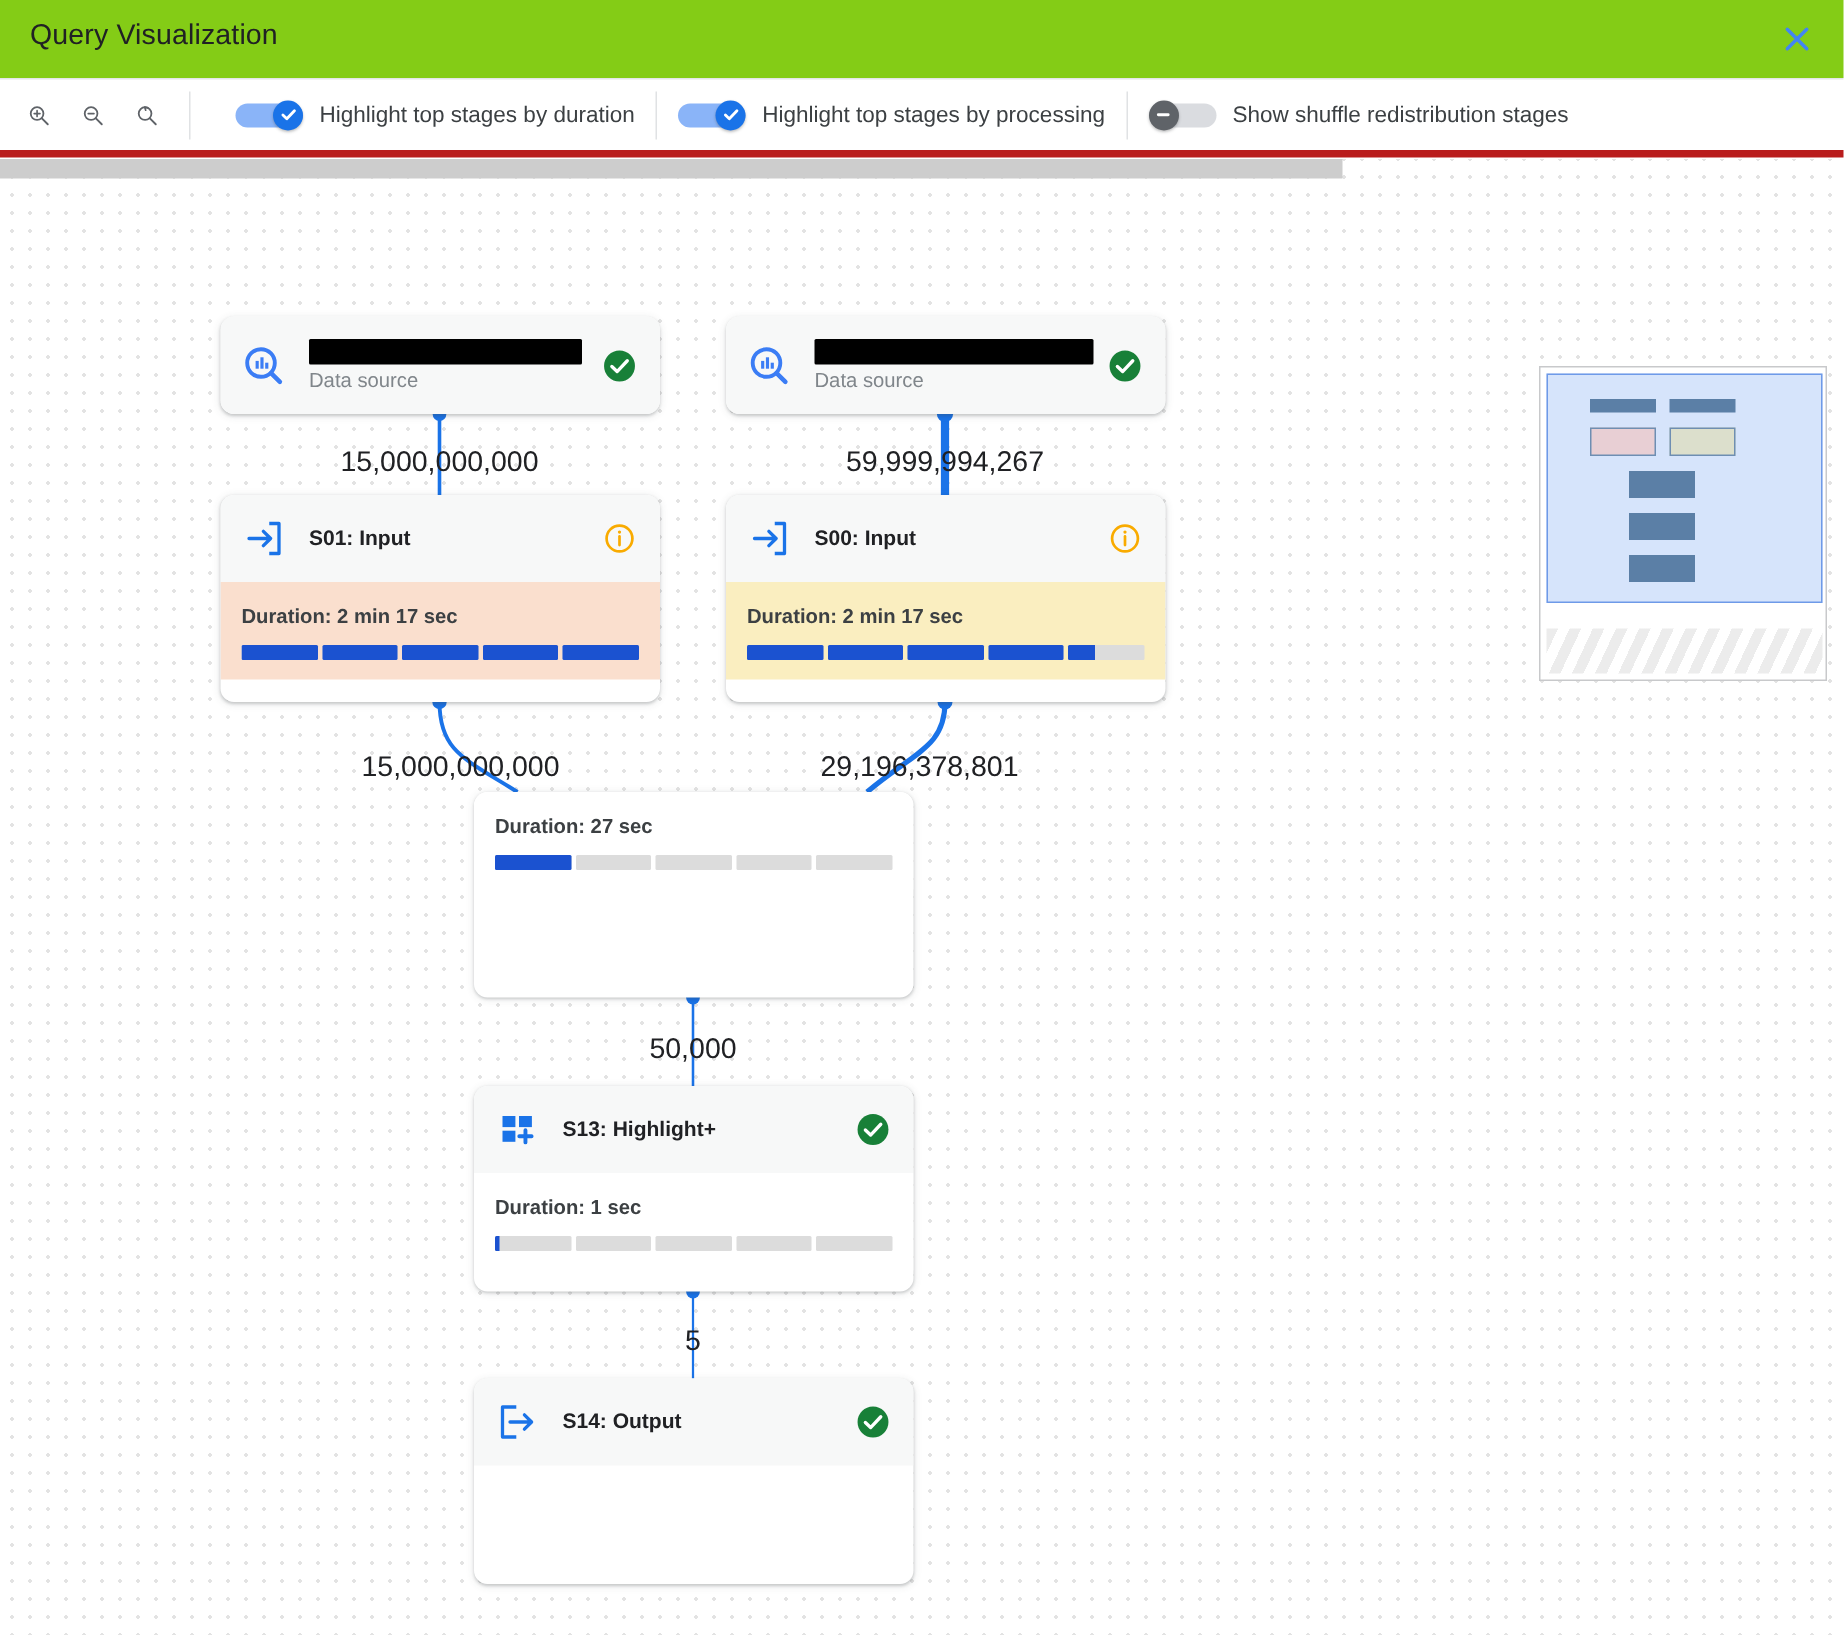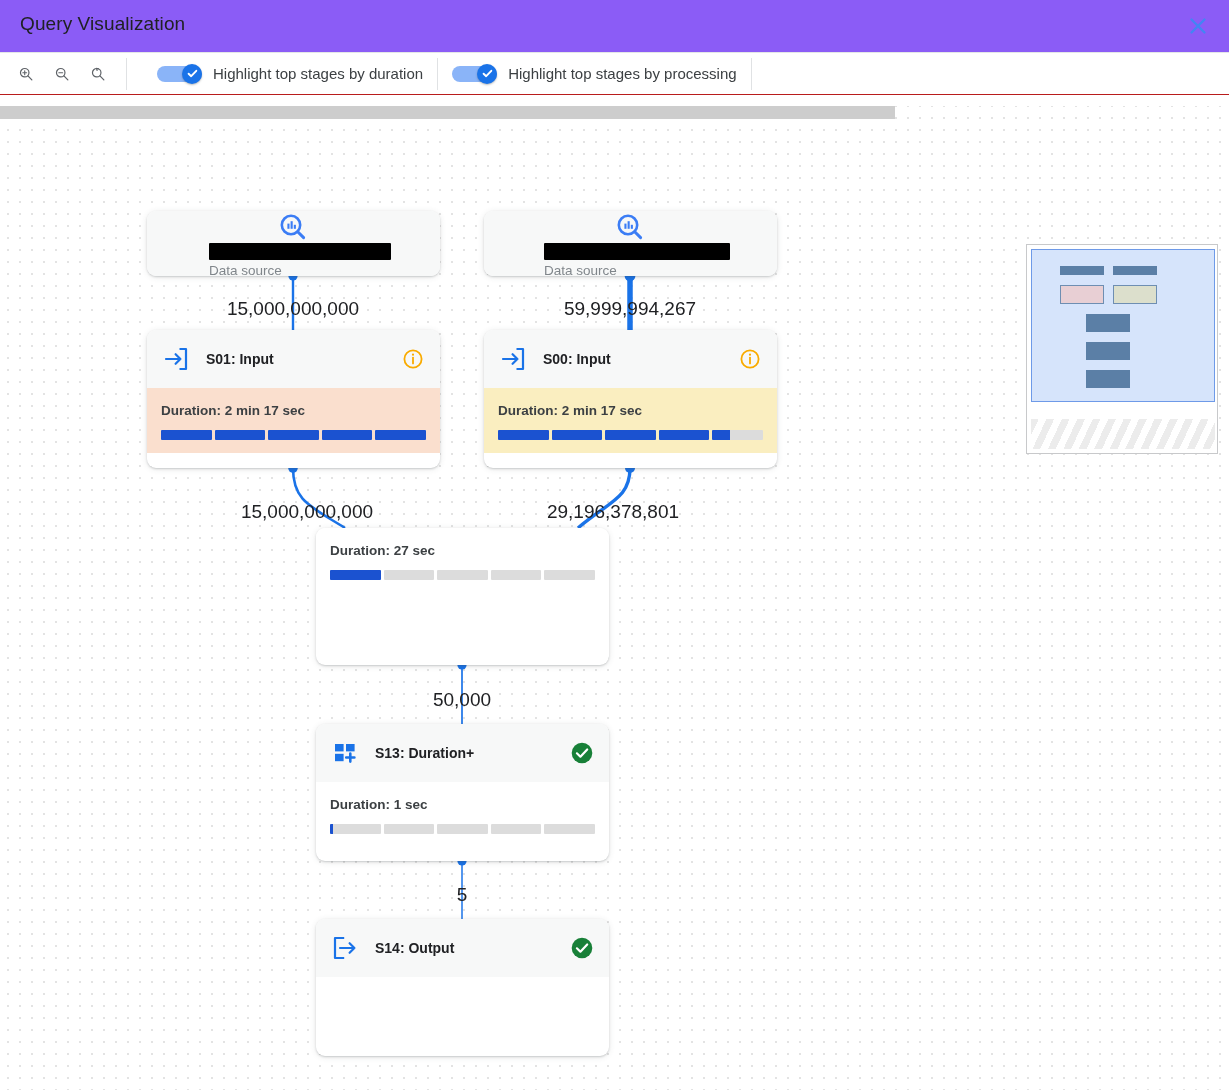--- a/index.html
+++ b/index.html
@@ -9,39 +9,39 @@
     overflow: hidden;
     background: #ffffff;
     font-family: "Liberation Sans", sans-serif;
     -webkit-font-smoothing: antialiased;
   }
 
   
   .titlebar {
     position: absolute; left: 0; top: 0;
     width: 1229px; height: 52px;
-    background: #8b5cf6;
+    background: #84cc16;
   }
   .title-text {
     position: absolute; left: 20px; top: 13px;
     font-size: 19px; color: #202124; letter-spacing: .1px;
   }
   .close-btn {
     position: absolute; right: 12px; top: 8px;
     width: 38px; height: 36px;
     display: flex; align-items: center; justify-content: center;
     cursor: pointer; background: transparent; border: none;
   }
 
   
   .toolbar {
     position: absolute; left: 0; top: 52px;
-    width: 1229px; height: 43px;
+    width: 1229px; height: 53px;
     border-top: 1px solid #e4e6e8;
-    border-bottom: 1px solid #b91c1c;
+    border-bottom: 5px solid #b91c1c;
     background: #ffffff;
     display: flex; align-items: center;
   }
   .zoom-group { display: flex; align-items: center; padding-left: 12px; gap: 8px; }
   .zoom-btn {
     width: 28px; height: 28px;
     display: flex; align-items: center; justify-content: center;
     cursor: pointer; background: transparent; border: none; border-radius: 50%;
   }
   .tb-divider {
@@ -102,21 +102,21 @@
     cursor: pointer;
     z-index: 10;
   }
   .node-head {
     position: relative;
     height: 58px;
     background: #f7f8f8;
     display: flex; align-items: center;
     padding: 0 14px 0 13px;
   }
-  .node.datasource .node-head { height: 100%; background: #f7f8f8; flex-direction: column; }
+  .node.datasource .node-head { height: 100%; background: #f7f8f8; }
   .node-icon {
     width: 32px; height: 32px; flex: 0 0 32px;
     display: flex; align-items: center; justify-content: center;
   }
   .node-titlewrap { flex: 1 1 auto; margin-left: 14px; min-width: 0; }
   .node-title { font-size: 14px; font-weight: bold; color: #202124; }
   .redact-bar { height: 17px; background: #000000; border-radius: 1px; }
   .node-sub { font-size: 13.5px; color: #80868b; margin-top: 3px; }
   .node-status { width: 26px; height: 26px; flex: 0 0 26px; display:flex; align-items:center; justify-content:center; }
 
@@ -227,20 +227,31 @@
         <svg width="13" height="13" viewBox="0 0 13 13">
           <path d="M2.6 6.7 L5.2 9.2 L10.3 3.8" fill="none" stroke="#ffffff" stroke-width="1.9" stroke-linecap="round" stroke-linejoin="round"></path>
         </svg>
       </span>
     </span>
     <span class="toggle-label">Highlight top stages by processing</span>
   </div>
 
   <div class="tb-divider"></div>
 
+  <div class="toggle-item">
+    <span class="switch off">
+      <span class="track"></span>
+      <span class="knob">
+        <svg width="13" height="13" viewBox="0 0 13 13">
+          <path d="M3.2 6.5 H9.8" fill="none" stroke="#ffffff" stroke-width="1.9" stroke-linecap="round"></path>
+        </svg>
+      </span>
+    </span>
+    <span class="toggle-label">Show shuffle redistribution stages</span>
+  </div>
 </div>
 
 <div class="canvas">
 
   <div class="hscroll-track">
     <div class="hscroll-thumb"></div>
   </div>
 
   <svg class="edges">
 
@@ -426,21 +437,21 @@
     <div class="node-head">
       <span class="node-icon">
         <svg width="28" height="28" viewBox="0 0 28 28">
           <rect x="4" y="5" width="8.6" height="7.4" fill="#1a73e8"></rect>
           <rect x="15" y="5" width="8.6" height="7.4" fill="#1a73e8"></rect>
           <rect x="4" y="14.8" width="8.6" height="7.4" fill="#1a73e8"></rect>
           <path d="M19.3 14.5 V22.6 M15.2 18.5 H23.4" stroke="#1a73e8" stroke-width="2.6" stroke-linecap="round"></path>
         </svg>
       </span>
       <span class="node-titlewrap">
-        <span class="node-title">S13: Duration+</span>
+        <span class="node-title">S13: Highlight+</span>
       </span>
       <span class="node-status">
         <svg width="24" height="24" viewBox="0 0 24 24">
           <circle cx="12" cy="12" r="10.3" fill="#188038"></circle>
           <path d="M6.9 12.3 L10.4 15.7 L17.2 8.5" fill="none" stroke="#ffffff" stroke-width="2.2" stroke-linecap="round" stroke-linejoin="round"></path>
         </svg>
       </span>
     </div>
     <div class="node-body plain">
       <div class="dur-text">Duration: 1 sec</div>

